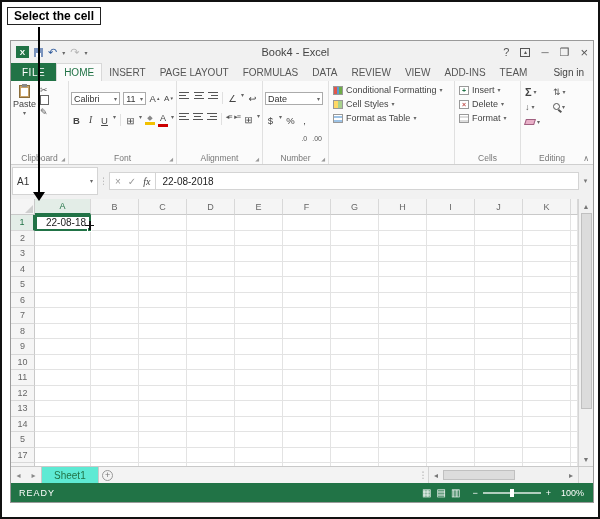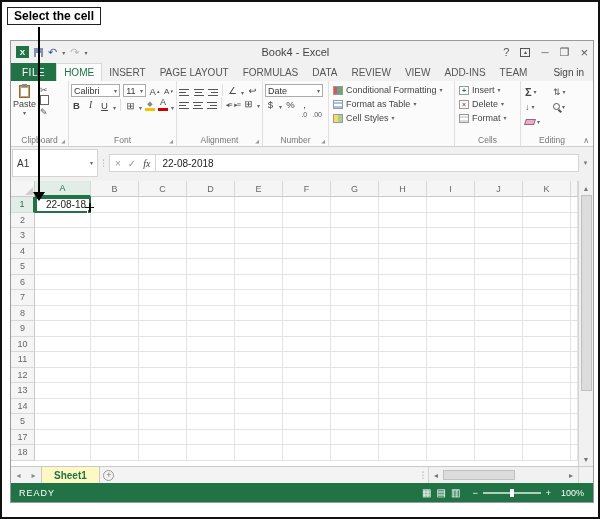--- a/index.html
+++ b/index.html
@@ -43,21 +43,21 @@
   .signin{margin-left:auto;display:flex;align-items:center;padding-right:9px;color:#444}
 
   
   .ribbon{flex:0 0 66px;background:#fbfbfb;border-bottom:1px solid #cfcfcf;display:flex;position:relative}
   .rgroup{border-right:1px solid #e0e0e0;display:flex;flex-direction:column;padding:2px 2px 0}
   .rbody{flex:1;overflow:hidden}
   .glabel{flex:0 0 13px;font-size:8.5px;color:#777;display:flex;align-items:center;justify-content:center;position:relative}
   .launcher{position:absolute;right:1px;bottom:2px;font-size:5px;color:#999}
   .dd{font-size:6px;color:#666;line-height:1}
   .combo{background:#fff;border:1px solid #ababab;height:13px;display:flex;align-items:center;justify-content:space-between;padding:0 2px;font-size:9px;color:#333}
-  .rrow{display:flex;align-items:flex-end;gap:3px;margin:1px 0}
+  .rrow{display:flex;align-items:flex-start;gap:3px;margin:9px 0}
   .rbtn{display:inline-flex;align-items:center;justify-content:center;min-width:11px;height:12px;font-size:9.5px;color:#444;gap:1px}
   
   .clipbody{display:flex;gap:4px}
   .paste{display:flex;flex-direction:column;align-items:center;font-size:9px;color:#444;gap:1px;padding-top:2px}
   .icon-clipboard{width:11px;height:13px;background:#c9a36a;border:1px solid #8a6d3b;position:relative}
   .icon-clipboard::before{content:"";position:absolute;left:1px;top:2px;right:1px;bottom:1px;background:#fff}
   .icon-clipboard::after{content:"";position:absolute;left:2px;top:-2px;width:5px;height:3px;background:#888}
   .clipcol{display:flex;flex-direction:column;gap:2px;padding-top:2px;font-size:9px;color:#555}
   .icon-copy{width:7px;height:8px;border:1px solid #666;background:#fff;position:relative;margin-left:2px}
   .icon-copy::after{content:"";position:absolute;left:-3px;top:-3px;width:7px;height:8px;border:1px solid #666;background:#fff}
@@ -128,21 +128,21 @@
   .cross .v{position:absolute;left:4px;top:0;width:1.6px;height:9px;background:#111}
   
   .vscroll{flex:0 0 15px;background:#f1f1f1;border-left:1px solid #d4d4d4;display:flex;flex-direction:column;align-items:center}
   .vsbtn{height:14px;width:100%;display:flex;align-items:center;justify-content:center;font-size:7px;color:#777}
   .vsthumb{width:11px;height:196px;background:#dcdcdc;border:1px solid #c0c0c0}
   .vsrest{flex:1}
 
   
   .sheetbar{flex:0 0 17px;background:#f3f3f3;border-top:1px solid #c9c9c9;display:flex;align-items:stretch;font-size:10px}
   .snav{width:15px;display:flex;align-items:center;justify-content:center;color:#888;font-size:8px}
-  .stab{background:#fef9c3;color:#217346;font-weight:bold;padding:0 12px;display:flex;align-items:center;border-left:1px solid #c9c9c9;border-right:1px solid #c9c9c9}
+  .stab{background:#5eead4;color:#217346;font-weight:normal;padding:0 12px;display:flex;align-items:center;border-left:1px solid #c9c9c9;border-right:1px solid #c9c9c9}
   .addsheet{width:18px;display:flex;align-items:center;justify-content:center}
   .addsheet b{width:11px;height:11px;border:1px solid #999;border-radius:50%;color:#777;font-size:9px;font-weight:normal;display:flex;align-items:center;justify-content:center;line-height:1}
   .sbfill{flex:1}
   .sbdots{width:10px;display:flex;align-items:center;justify-content:center;color:#999;font-size:9px}
   .hscroll{width:150px;background:#f1f1f1;border-left:1px solid #d4d4d4;display:flex;align-items:center}
   .hsbtn{width:14px;text-align:center;color:#777;font-size:8px}
   .hsthumb{width:72px;height:10px;background:#dcdcdc;border:1px solid #c0c0c0}
   .hsrest{flex:1}
   .sbcorner{width:15px;background:#f1f1f1;border-left:1px solid #d4d4d4}
 
@@ -346,27 +346,27 @@
       </div>
 
       <div class="rgroup" style="width:126px">
         <div class="rbody">
             <div class="stylerow">
               <span class="si si0"></span>
               <span>Conditional Formatting</span>
               <span class="dd">▾</span>
             </div>
             <div class="stylerow">
+              <span class="si si2"></span>
+              <span>Cell Styles</span>
+              <span class="dd">▾</span>
+            </div>
+            <div class="stylerow">
               <span class="si si1"></span>
               <span>Format as Table</span>
-              <span class="dd">▾</span>
-            </div>
-            <div class="stylerow">
-              <span class="si si2"></span>
-              <span>Cell Styles</span>
               <span class="dd">▾</span>
             </div>
           </div>
       </div>
 
       <div class="rgroup" style="width:66px">
         <div class="rbody">
             <div class="stylerow">
               <span class="ci ci0"></span>
               <span>Insert</span>

